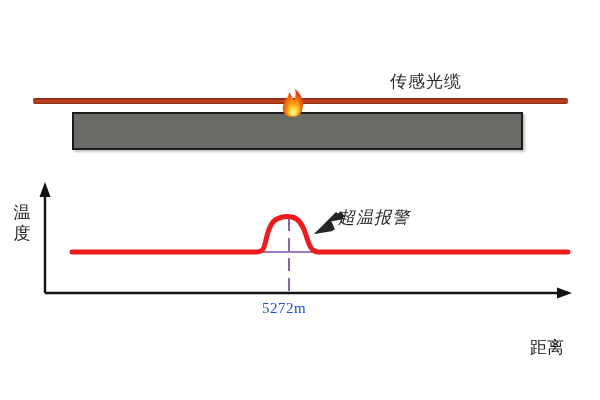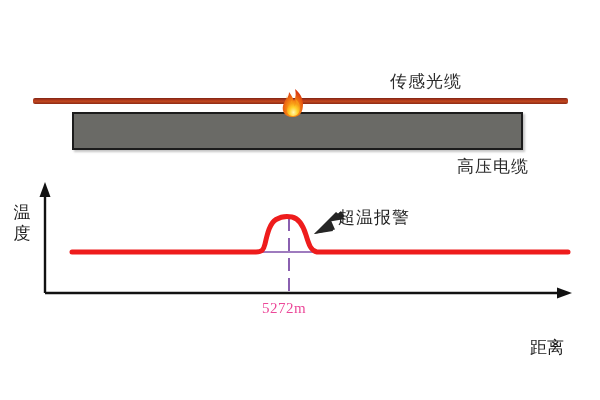--- a/index.html
+++ b/index.html
@@ -105,33 +105,34 @@
     color: #1a1a1a;
     font-family: "DejaVu Sans", "Liberation Sans", sans-serif;
     white-space: nowrap;
     margin-top: 36px;
   }
   .tick-label {
     position: absolute;
     left: 262px;
     top: 130px;
     font-size: 15px;
-    color: #ec4899;
+    color: #1d4ed8;
     letter-spacing: 0.5px;
     white-space: nowrap;
   }
   .alarm-label {
     position: absolute;
     left: 338px;
     top: 36px;
     font-size: 17px;
     color: #1f1f1f;
     letter-spacing: 1px;
     font-family: "DejaVu Sans", "Liberation Sans", sans-serif;
     white-space: nowrap;
+    font-style: italic;
   }
 </style>
 </head>
 <body>
 
 <div id="stage">
 
   <div id="schematic">
 
     <div class="sensing-cable"></div>
@@ -158,21 +159,20 @@
         </defs>
         <path d="M15 34 C5 34 3 26 6 20 C8 16 11 14 11 9 C14 13 15 15 16 18 C18 14 18 10 17 6 C22 10 25 15 25 21 C25 29 22 34 15 34 Z" fill="url(#gFlameOuter)"></path>
         <path d="M11.5 7 C12 11 12.6 13 13.4 15.5 C12 11.5 11.8 9 11.5 7 Z" fill="url(#gFlameTip)"></path>
         <path d="M9.5 12 C8.4 16 7.5 18 7.2 21 C7.6 16.6 8.4 14 9.5 12 Z" fill="url(#gFlameTip)"></path>
         <path d="M15 33 C9.5 33 8 28.5 9.6 24.5 C10.8 21.6 13 20.4 13.4 17.4 C15.4 20 16 21.6 16.6 23.6 C18.2 21 18.4 19 18 16.6 C21.4 19.6 22.4 23.2 21.8 26.6 C21.2 30.6 19 33 15 33 Z" fill="url(#gFlameCore)"></path>
       </svg>
     </div>
 
     <div class="label-sensing">传感光缆</div>
 
-    <div class="label-hv">高压电缆</div>
   </div>
 
   <div id="chart">
 
     <svg width="600" height="160" viewBox="0 0 600 160">
 
       <g>
         <line x1="45" y1="123" x2="45" y2="24" stroke="#111111" stroke-width="2.4"></line>
         <polygon points="45,12 39.5,27 50.5,27" fill="#111111"></polygon>
       </g>

